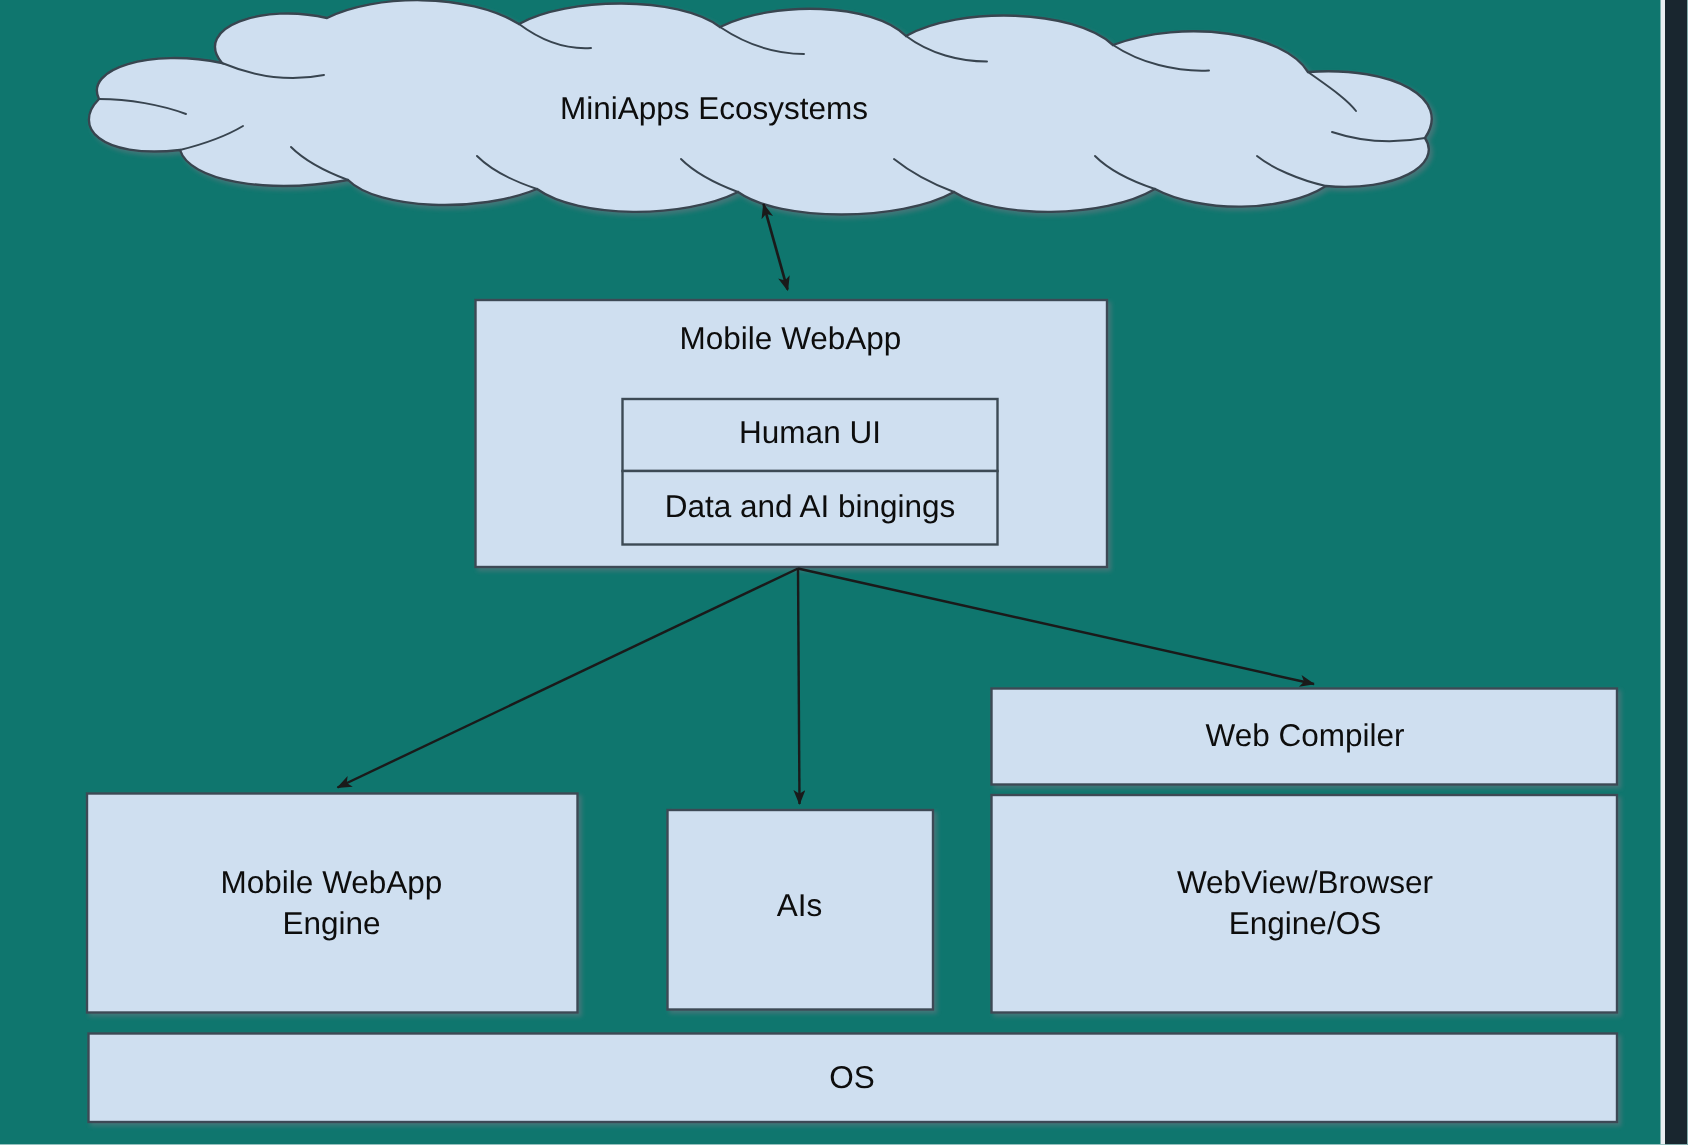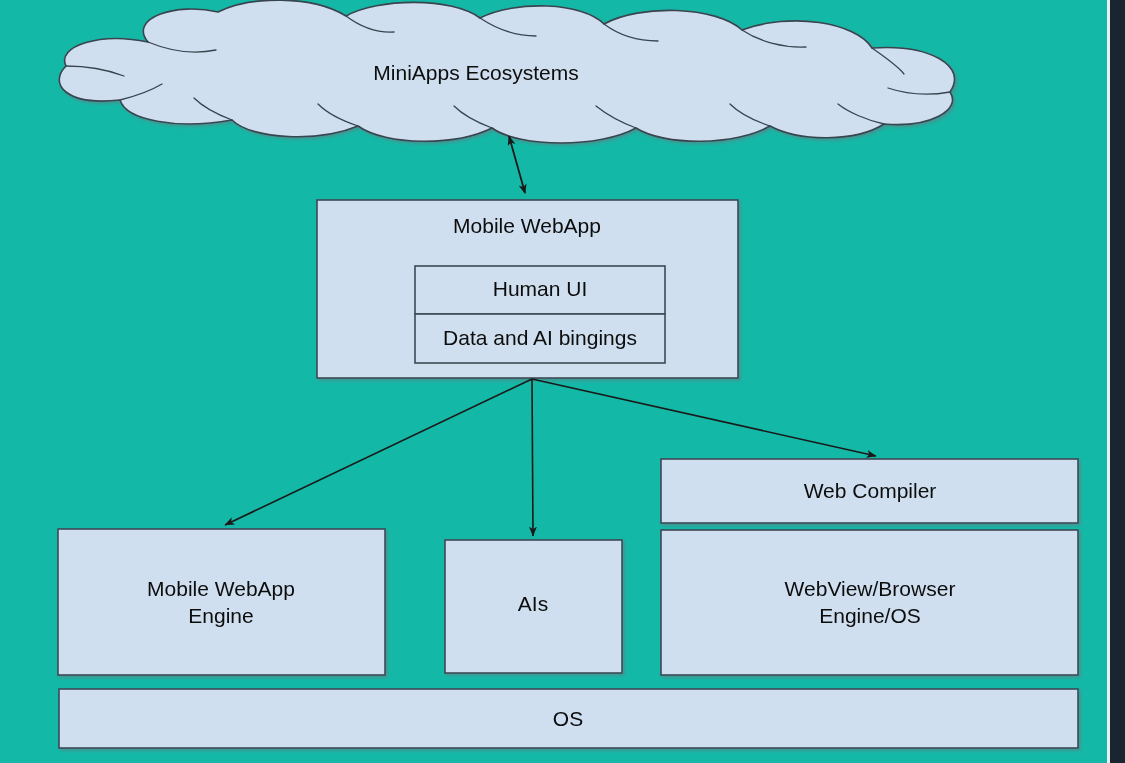--- a/index.html
+++ b/index.html
@@ -4,21 +4,21 @@
 <style>
   html, body {
     margin: 0;
     padding: 0;
     background: #ffffff;
   }
   #stage {
     position: relative;
     width: 1125px;
     height: 763px;
-    background: #14b8a6;
+    background: #0f766e;
     overflow: hidden;
     font-family: "Liberation Sans", sans-serif;
   }
   #diagram-svg {
     position: absolute;
     left: 0;
     top: 0;
     width: 1125px;
     height: 763px;
   }

